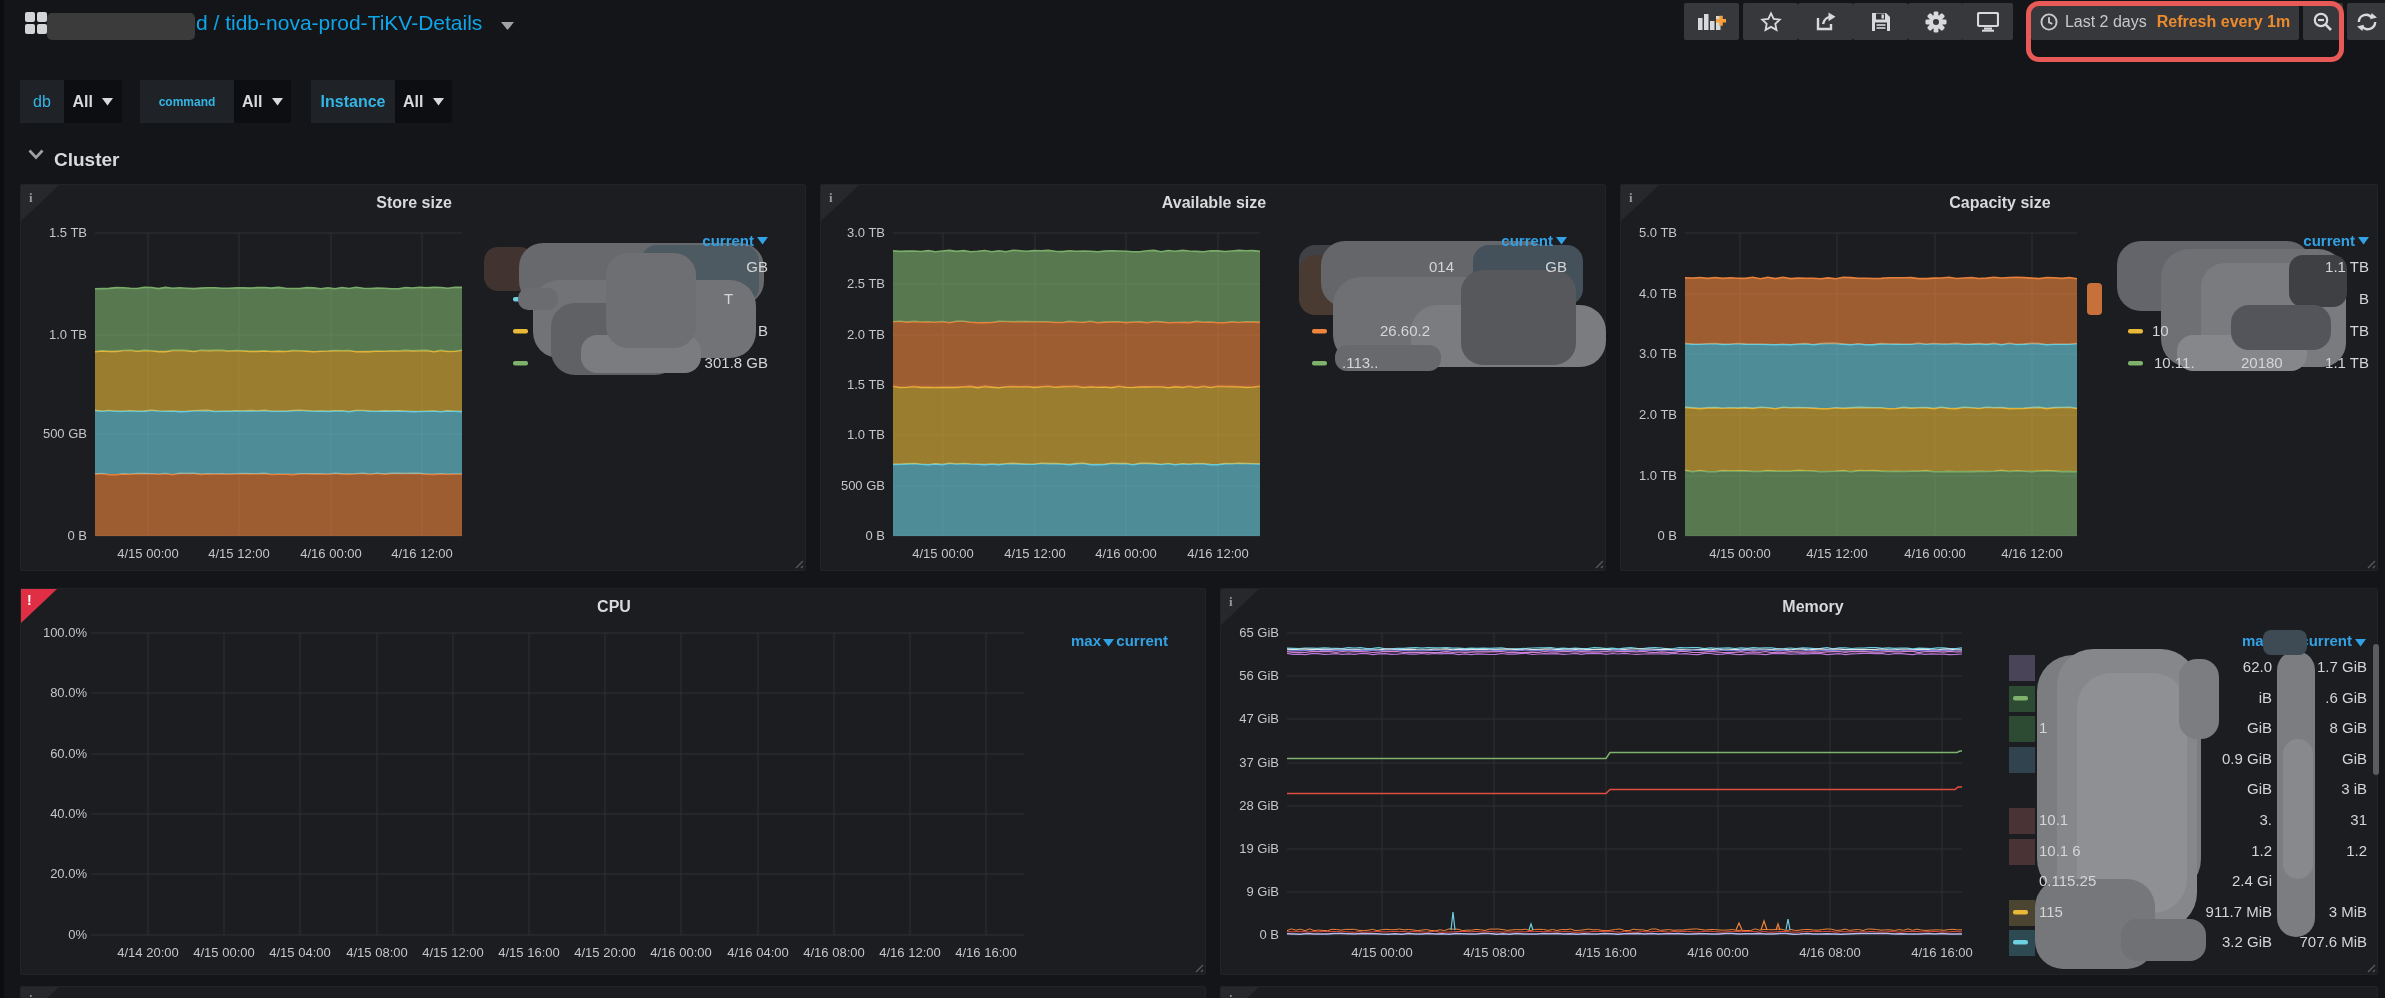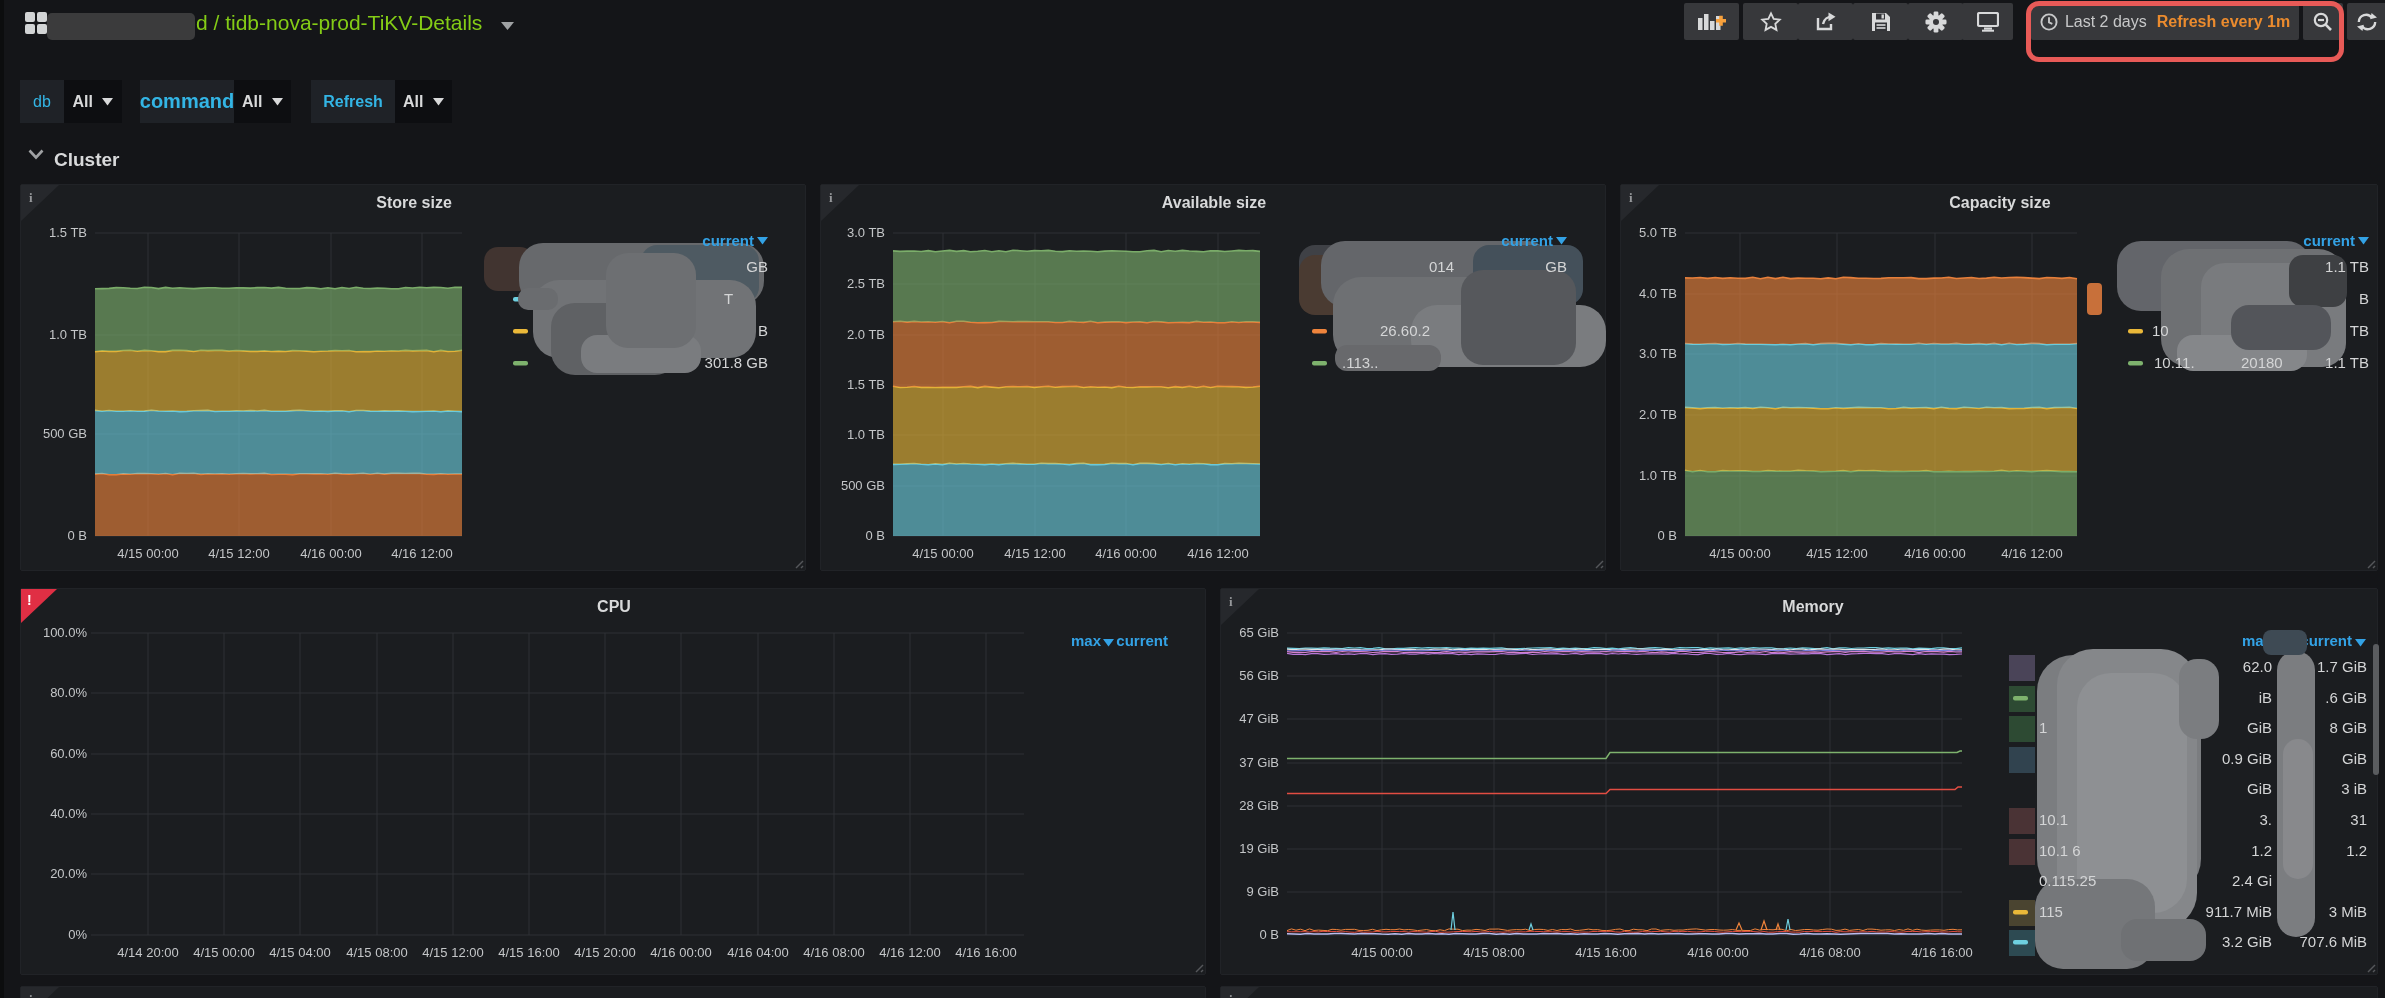--- a/index.html
+++ b/index.html
@@ -8,21 +8,21 @@
 </style></head><body>
 
 <div style="position:absolute;left:0;top:0;width:4px;height:998px;background:#0c0d0e"></div>
 <svg style="position:absolute;left:25px;top:12px" width="23" height="22" viewBox="0 0 23 22">
 <rect x="0" y="0" width="10" height="10" rx="2" fill="#d2d4d5"></rect>
     <rect x="12" y="0" width="10" height="10" rx="2" fill="#d2d4d5"></rect>
 <rect x="0" y="12" width="10" height="10" rx="2" fill="#d2d4d5"></rect>
     <rect x="12" y="12" width="10" height="10" rx="2" fill="#d2d4d5"></rect>
   </svg>
 <div style="position:absolute;left:47px;top:13px;width:148px;height:27px;background:#3b3b3c;border-radius:5px"></div>
-<div style="position:absolute;left:196px;top:11px;color:#84cc16;font-size:21px;white-space:nowrap">d / tidb-nova-prod-TiKV-Details</div>
+<div style="position:absolute;left:196px;top:11px;color:#0ea5e9;font-size:21px;white-space:nowrap">d / tidb-nova-prod-TiKV-Details</div>
 <svg style="position:absolute;left:501px;top:22px" width="13" height="9" viewBox="0 0 13 9">
     <path d="M0,0 L13,0 L6.5,8 Z" fill="#9fa1a3"></path>
   </svg>
 <div class="navbtn" style="left:1684px;width:55px">
     <svg width="30" height="22" viewBox="0 0 30 22">
 <rect x="1" y="7" width="4.5" height="12" fill="#d8d9da"></rect>
       <rect x="7" y="3" width="4.5" height="16" fill="#d8d9da"></rect>
       <rect x="13" y="10" width="4.5" height="9" fill="#d8d9da"></rect>
       <rect x="19" y="5" width="4.5" height="14" fill="#d8d9da"></rect>
 <path d="M22,9 h3.2 v-3.2 h3.6 v3.2 h3.2 v3.6 h-3.2 v3.2 h-3.6 v-3.2 h-3.2 z" fill="#f8a13c" transform="translate(-3,-1)"></path>
@@ -97,27 +97,27 @@
     </svg>
   </div>
 <div style="position:absolute;left:2026px;top:1px;width:318px;height:61px;border:5px solid #e85a57;border-radius:13px"></div>
 <div style="position:absolute;left:20px;top:80px;height:43px;display:flex">
     <div style="background:#1f2227;color:#33b5e5;font-size:16px;font-weight:normal;display:flex;align-items:center;padding:0 22px;width:43px;justify-content:center">db</div>
     <div style="background:#0d0e11;color:#d8d9da;font-size:16px;font-weight:bold;display:flex;align-items:center;width:58px;justify-content:center">All&nbsp;<svg width="11" height="8" viewBox="0 0 11 8" style="margin-left:5px">
         <path d="M0,0 h11 l-5.5,7.5 z" fill="#d8d9da"></path>
       </svg></div>
   </div>
 <div style="position:absolute;left:140px;top:80px;height:43px;display:flex">
-    <div style="background:#1f2227;color:#33b5e5;font-size:20px;font-weight:bold;display:flex;align-items:center;padding:0 14px;width:94px;justify-content:center">command</div>
+    <div style="background:#1f2227;color:#33b5e5;font-size:12px;font-weight:bold;display:flex;align-items:center;padding:0 14px;width:94px;justify-content:center">command</div>
     <div style="background:#0d0e11;color:#d8d9da;font-size:16px;font-weight:bold;display:flex;align-items:center;width:57px;justify-content:center">All&nbsp;<svg width="11" height="8" viewBox="0 0 11 8" style="margin-left:5px">
         <path d="M0,0 h11 l-5.5,7.5 z" fill="#d8d9da"></path>
       </svg></div>
   </div>
 <div style="position:absolute;left:311px;top:80px;height:43px;display:flex">
-    <div style="background:#1f2227;color:#33b5e5;font-size:16px;font-weight:bold;display:flex;align-items:center;padding:0 14px;width:84px;justify-content:center">Refresh</div>
+    <div style="background:#1f2227;color:#33b5e5;font-size:16px;font-weight:bold;display:flex;align-items:center;padding:0 14px;width:84px;justify-content:center">Instance</div>
     <div style="background:#0d0e11;color:#d8d9da;font-size:16px;font-weight:bold;display:flex;align-items:center;width:57px;justify-content:center">All&nbsp;<svg width="11" height="8" viewBox="0 0 11 8" style="margin-left:5px">
         <path d="M0,0 h11 l-5.5,7.5 z" fill="#d8d9da"></path>
       </svg></div>
   </div>
 <div style="position:absolute;left:28px;top:149px;display:flex;align-items:flex-start">
 <svg width="16" height="11" viewBox="0 0 16 11">
       <path d="M1.5,1.5 L8,8.5 L14.5,1.5" fill="none" stroke="#9fa1a3" stroke-width="2.6"></path>
     </svg>
 <span style="color:#d8d9da;font-size:19px;font-weight:bold;margin-left:10px">Cluster</span>
   </div>

